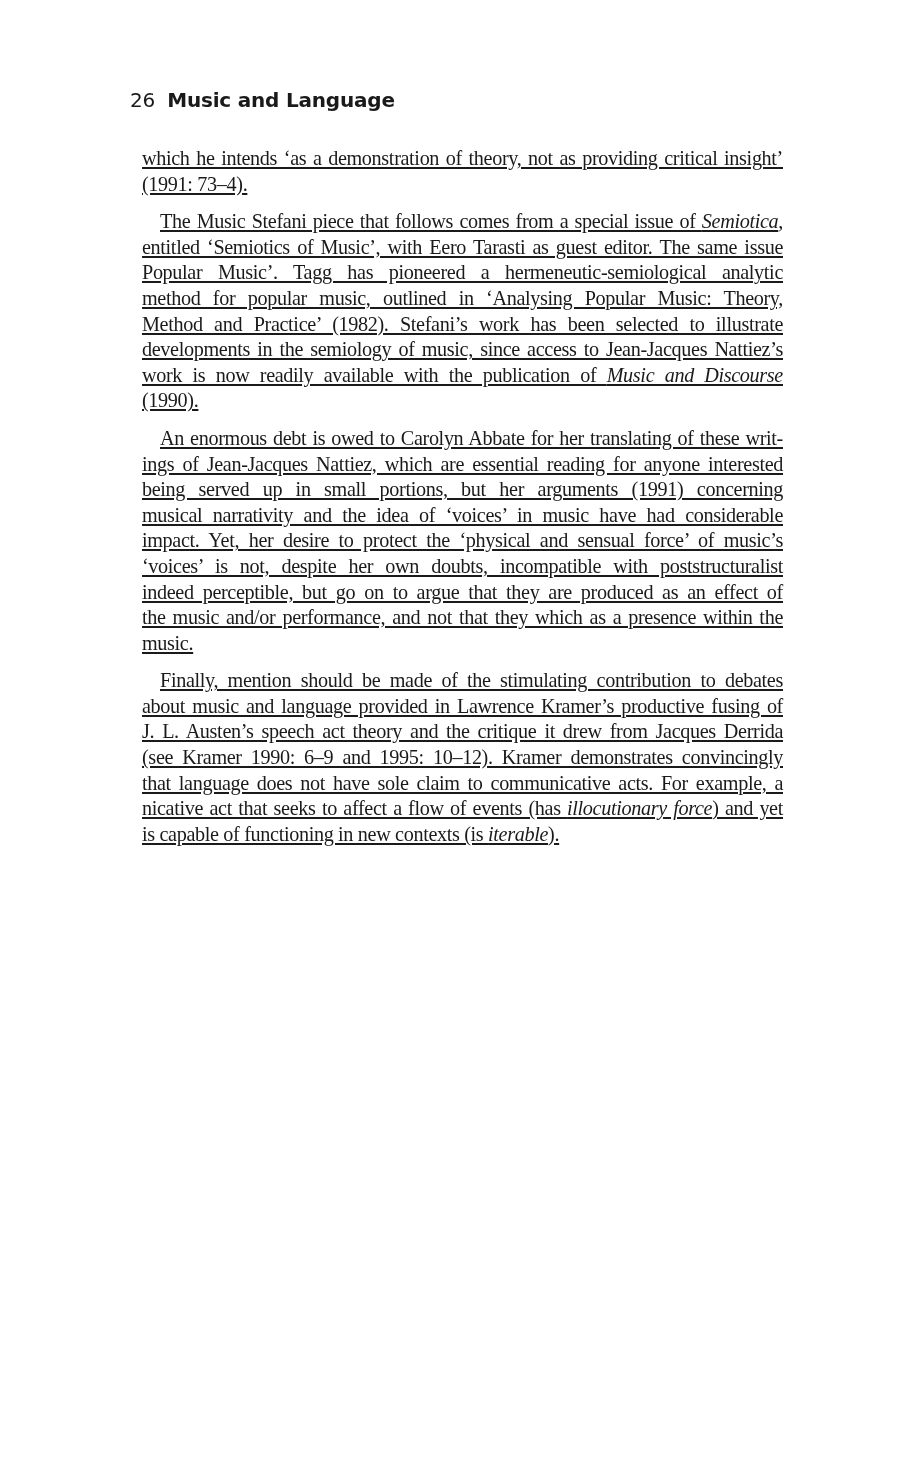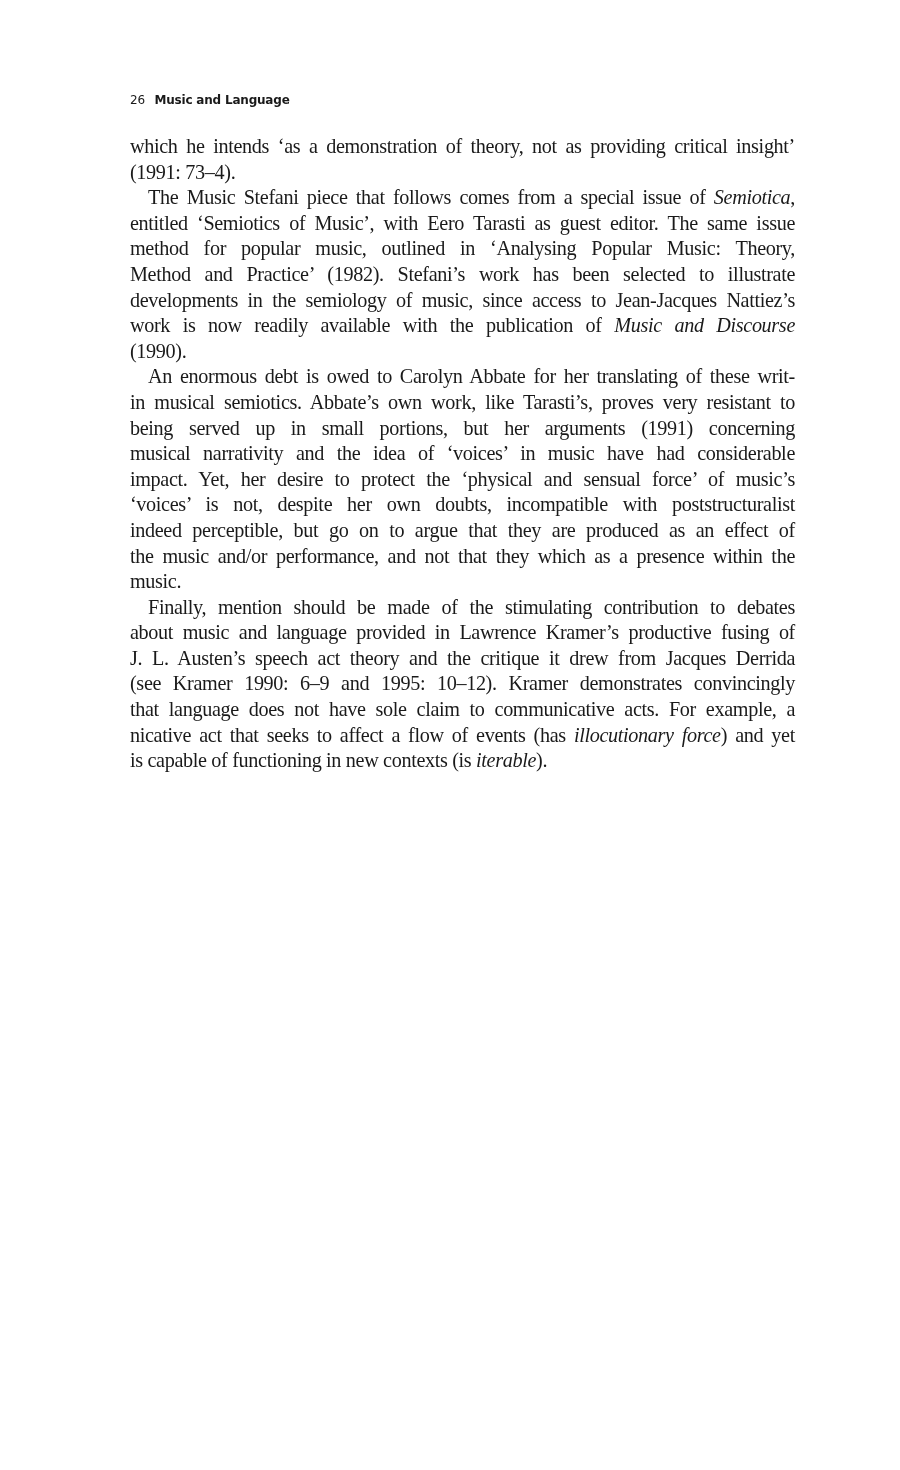--- a/index.html
+++ b/index.html
@@ -12,21 +12,21 @@
       height: 1470px;
       position: relative;
       overflow: hidden;
       color: #1a1a1a;
     }
     .running-head {
       position: absolute;
       left: 130px;
       top: 89px;
       font-family: "DejaVu Sans", sans-serif;
-      font-size: 12px;
+      font-size: 20px;
       line-height: 22px;
       white-space: nowrap;
       letter-spacing: -0.2px;
     }
     .running-head .folio {
       font-weight: normal;
       margin-right: 6px;
     }
     .running-head .head-title {
       font-weight: bold;
@@ -34,21 +34,22 @@
     .body-text {
       position: absolute;
       left: 130px;
       top: 134px;
       width: 665px;
       font-family: "Liberation Serif", serif;
       font-size: 20.2px;
       line-height: 25.6px;
     }
     .para {
-      margin: 0;
+      margin: 12px;
+      text-decoration: underline;
     }
     .line {
       display: block;
       height: 25.6px;
       white-space: nowrap;
       text-align: justify;
       text-align-last: justify;
       letter-spacing: -0.35px;
     }
     .line.last {
@@ -71,29 +72,30 @@
 </header>
 
 <main class="body-text" id="body-text">
     <div class="para">
       <span class="line"><span>which he intends ‘as a demonstration of theory, not as providing critical insight’</span></span>
       <span class="line last"><span>(1991: 73–4).</span></span>
     </div>
     <div class="para">
       <span class="line indent"><span>The Music Stefani piece that follows comes from a special issue of </span><em>Semiotica</em><span>,</span></span>
       <span class="line"><span>entitled ‘Semiotics of Music’, with Eero Tarasti as guest editor. The same issue</span></span>
+      <span class="line"><span>Popular Music’. Tagg has pioneered a hermeneutic-semiological analytic</span></span>
       <span class="line"><span>method for popular music, outlined in ‘Analysing Popular Music: Theory,</span></span>
       <span class="line"><span>Method and Practice’ (1982). Stefani’s work has been selected to illustrate</span></span>
       <span class="line"><span>developments in the semiology of music, since access to Jean-Jacques Nattiez’s</span></span>
       <span class="line"><span>work is now readily available with the publication of </span><em>Music and Discourse</em></span>
       <span class="line last"><span>(1990).</span></span>
     </div>
     <div class="para">
       <span class="line indent"><span>An enormous debt is owed to Carolyn Abbate for her translating of these writ-</span></span>
-      <span class="line"><span>in musical semiotics. Abbate’s own work, like Tarasti’s, proves very resistant to</span></span>
+      <span class="line"><span>ings of Jean-Jacques Nattiez, which are essential reading for anyone interested</span></span>
       <span class="line"><span>being served up in small portions, but her arguments (1991) concerning</span></span>
       <span class="line"><span>musical narrativity and the idea of ‘voices’ in music have had considerable</span></span>
       <span class="line"><span>impact. Yet, her desire to protect the ‘physical and sensual force’ of music’s</span></span>
       <span class="line"><span>‘voices’ is not, despite her own doubts, incompatible with poststructuralist</span></span>
       <span class="line"><span>indeed perceptible, but go on to argue that they are produced as an effect of</span></span>
       <span class="line"><span>the music and/or performance, and not that they which as a presence within the</span></span>
       <span class="line last"><span>music.</span></span>
     </div>
     <div class="para">
       <span class="line indent"><span>Finally, mention should be made of the stimulating contribution to debates</span></span>

